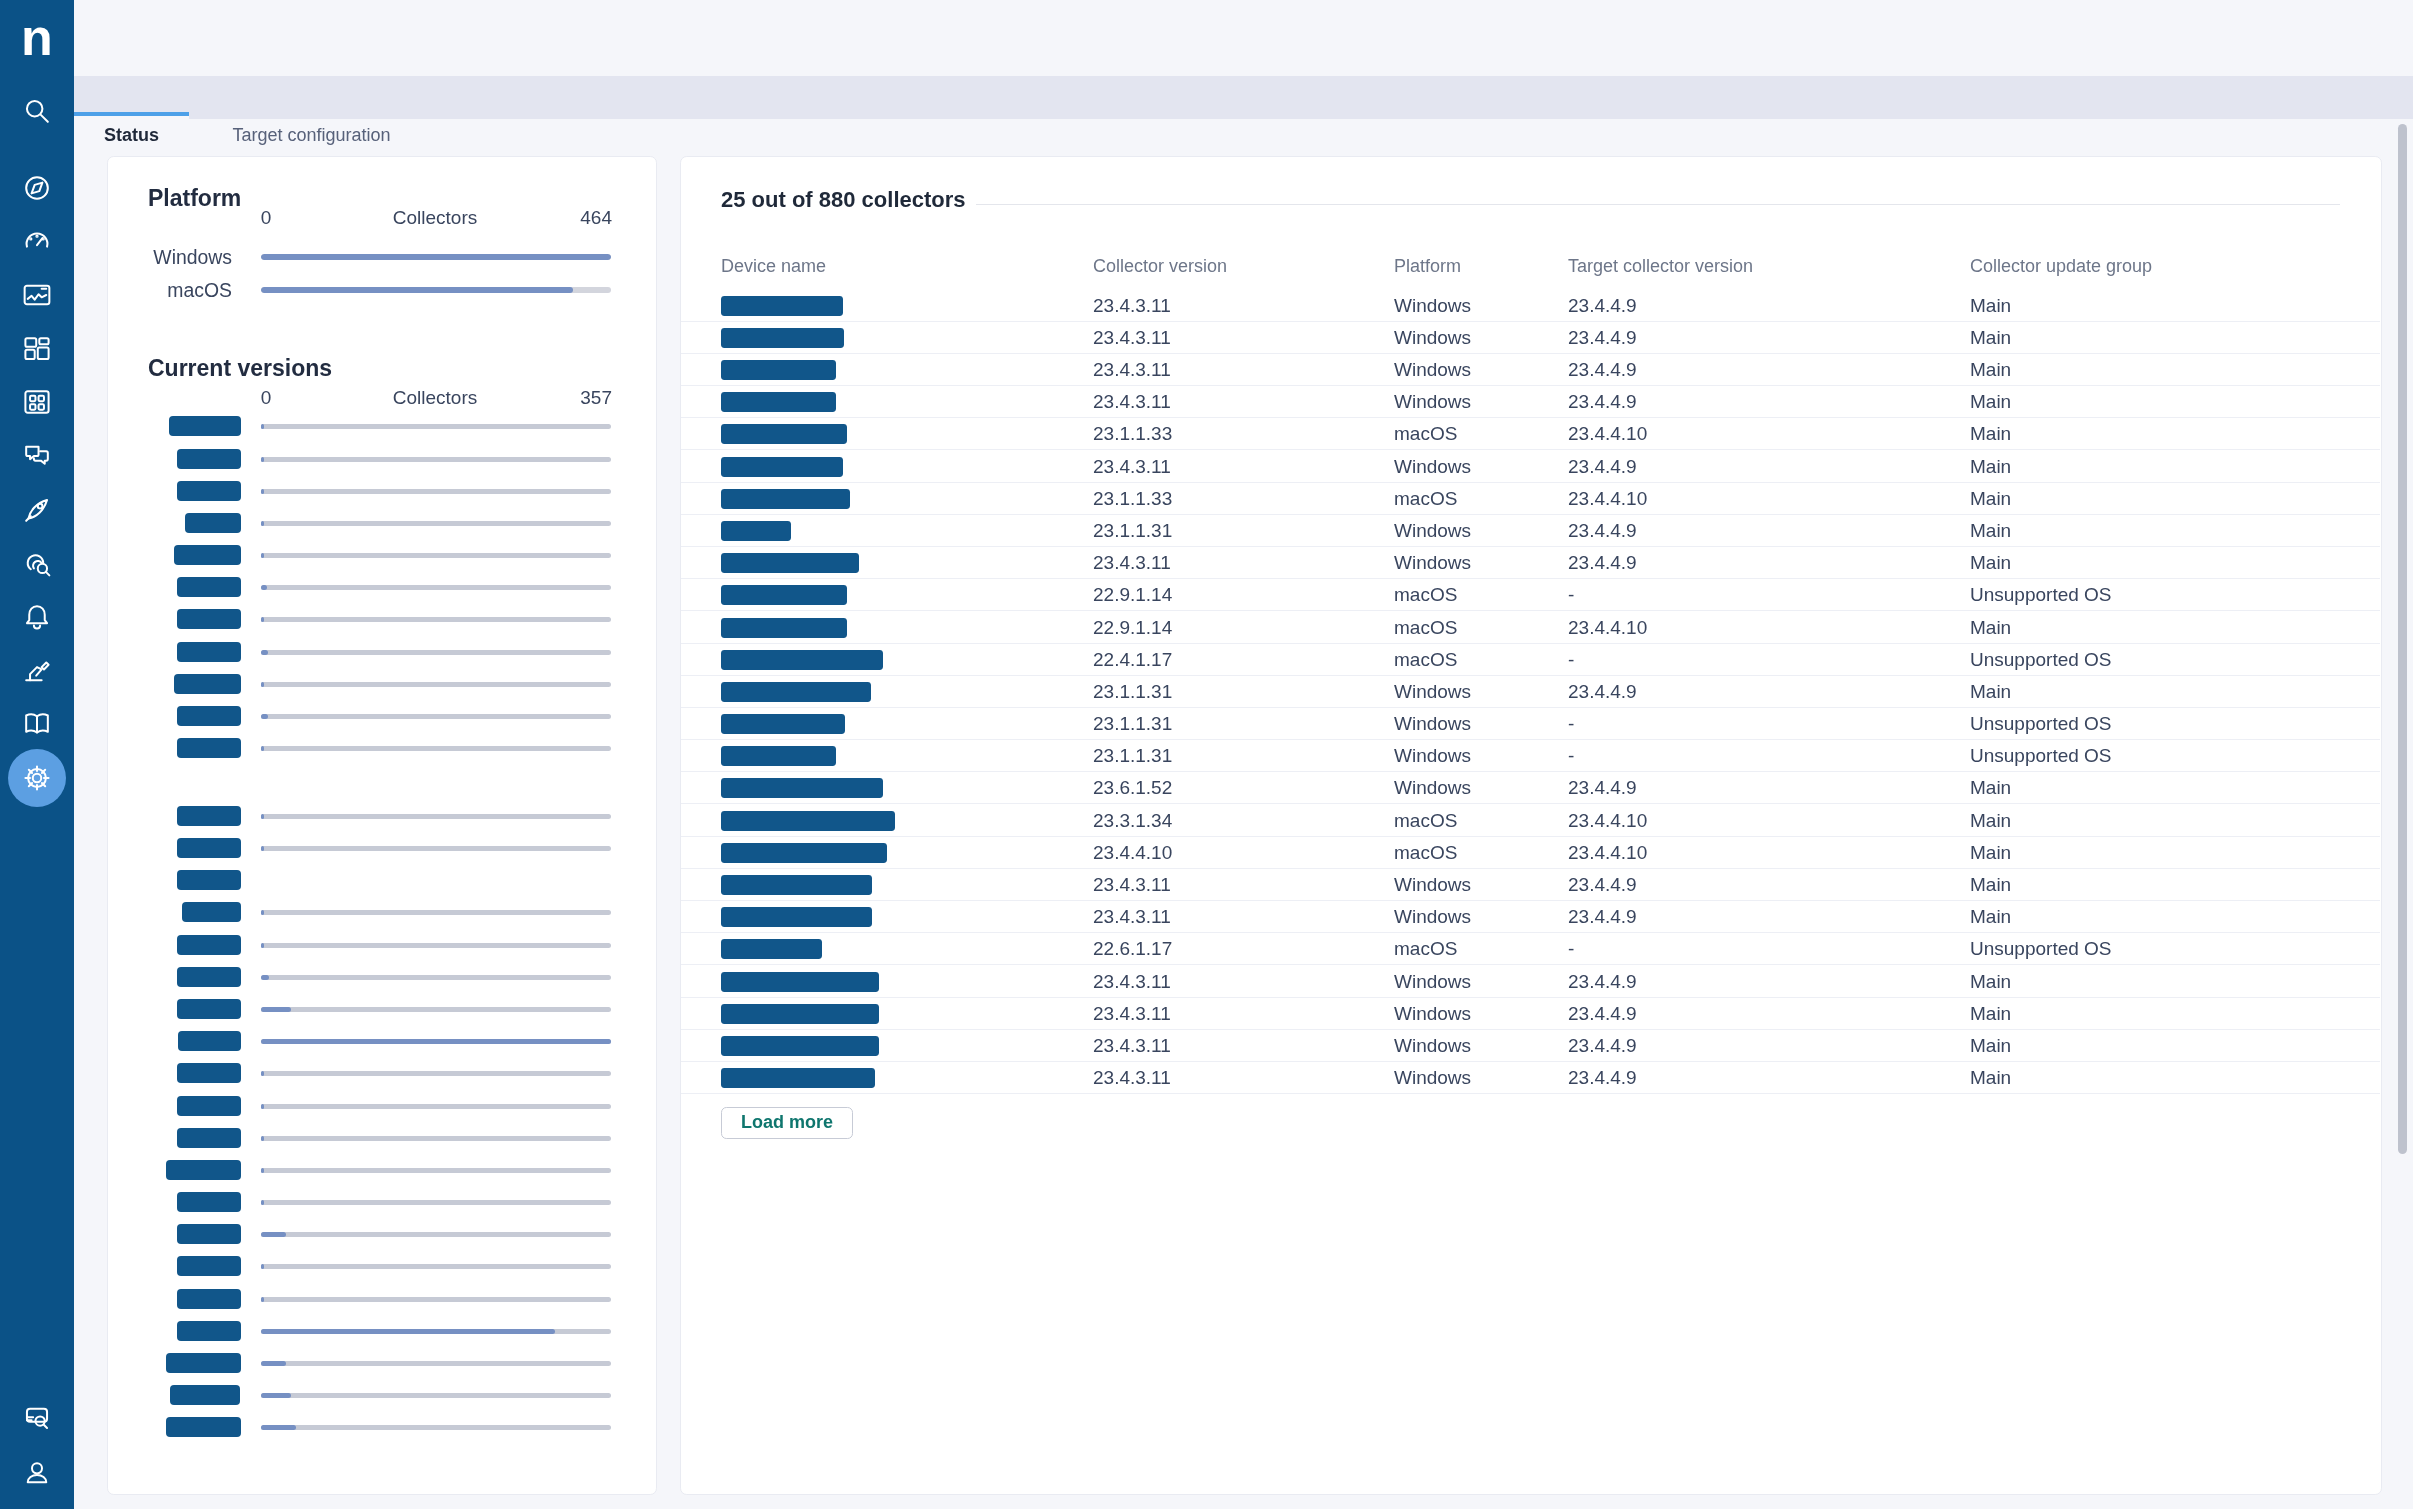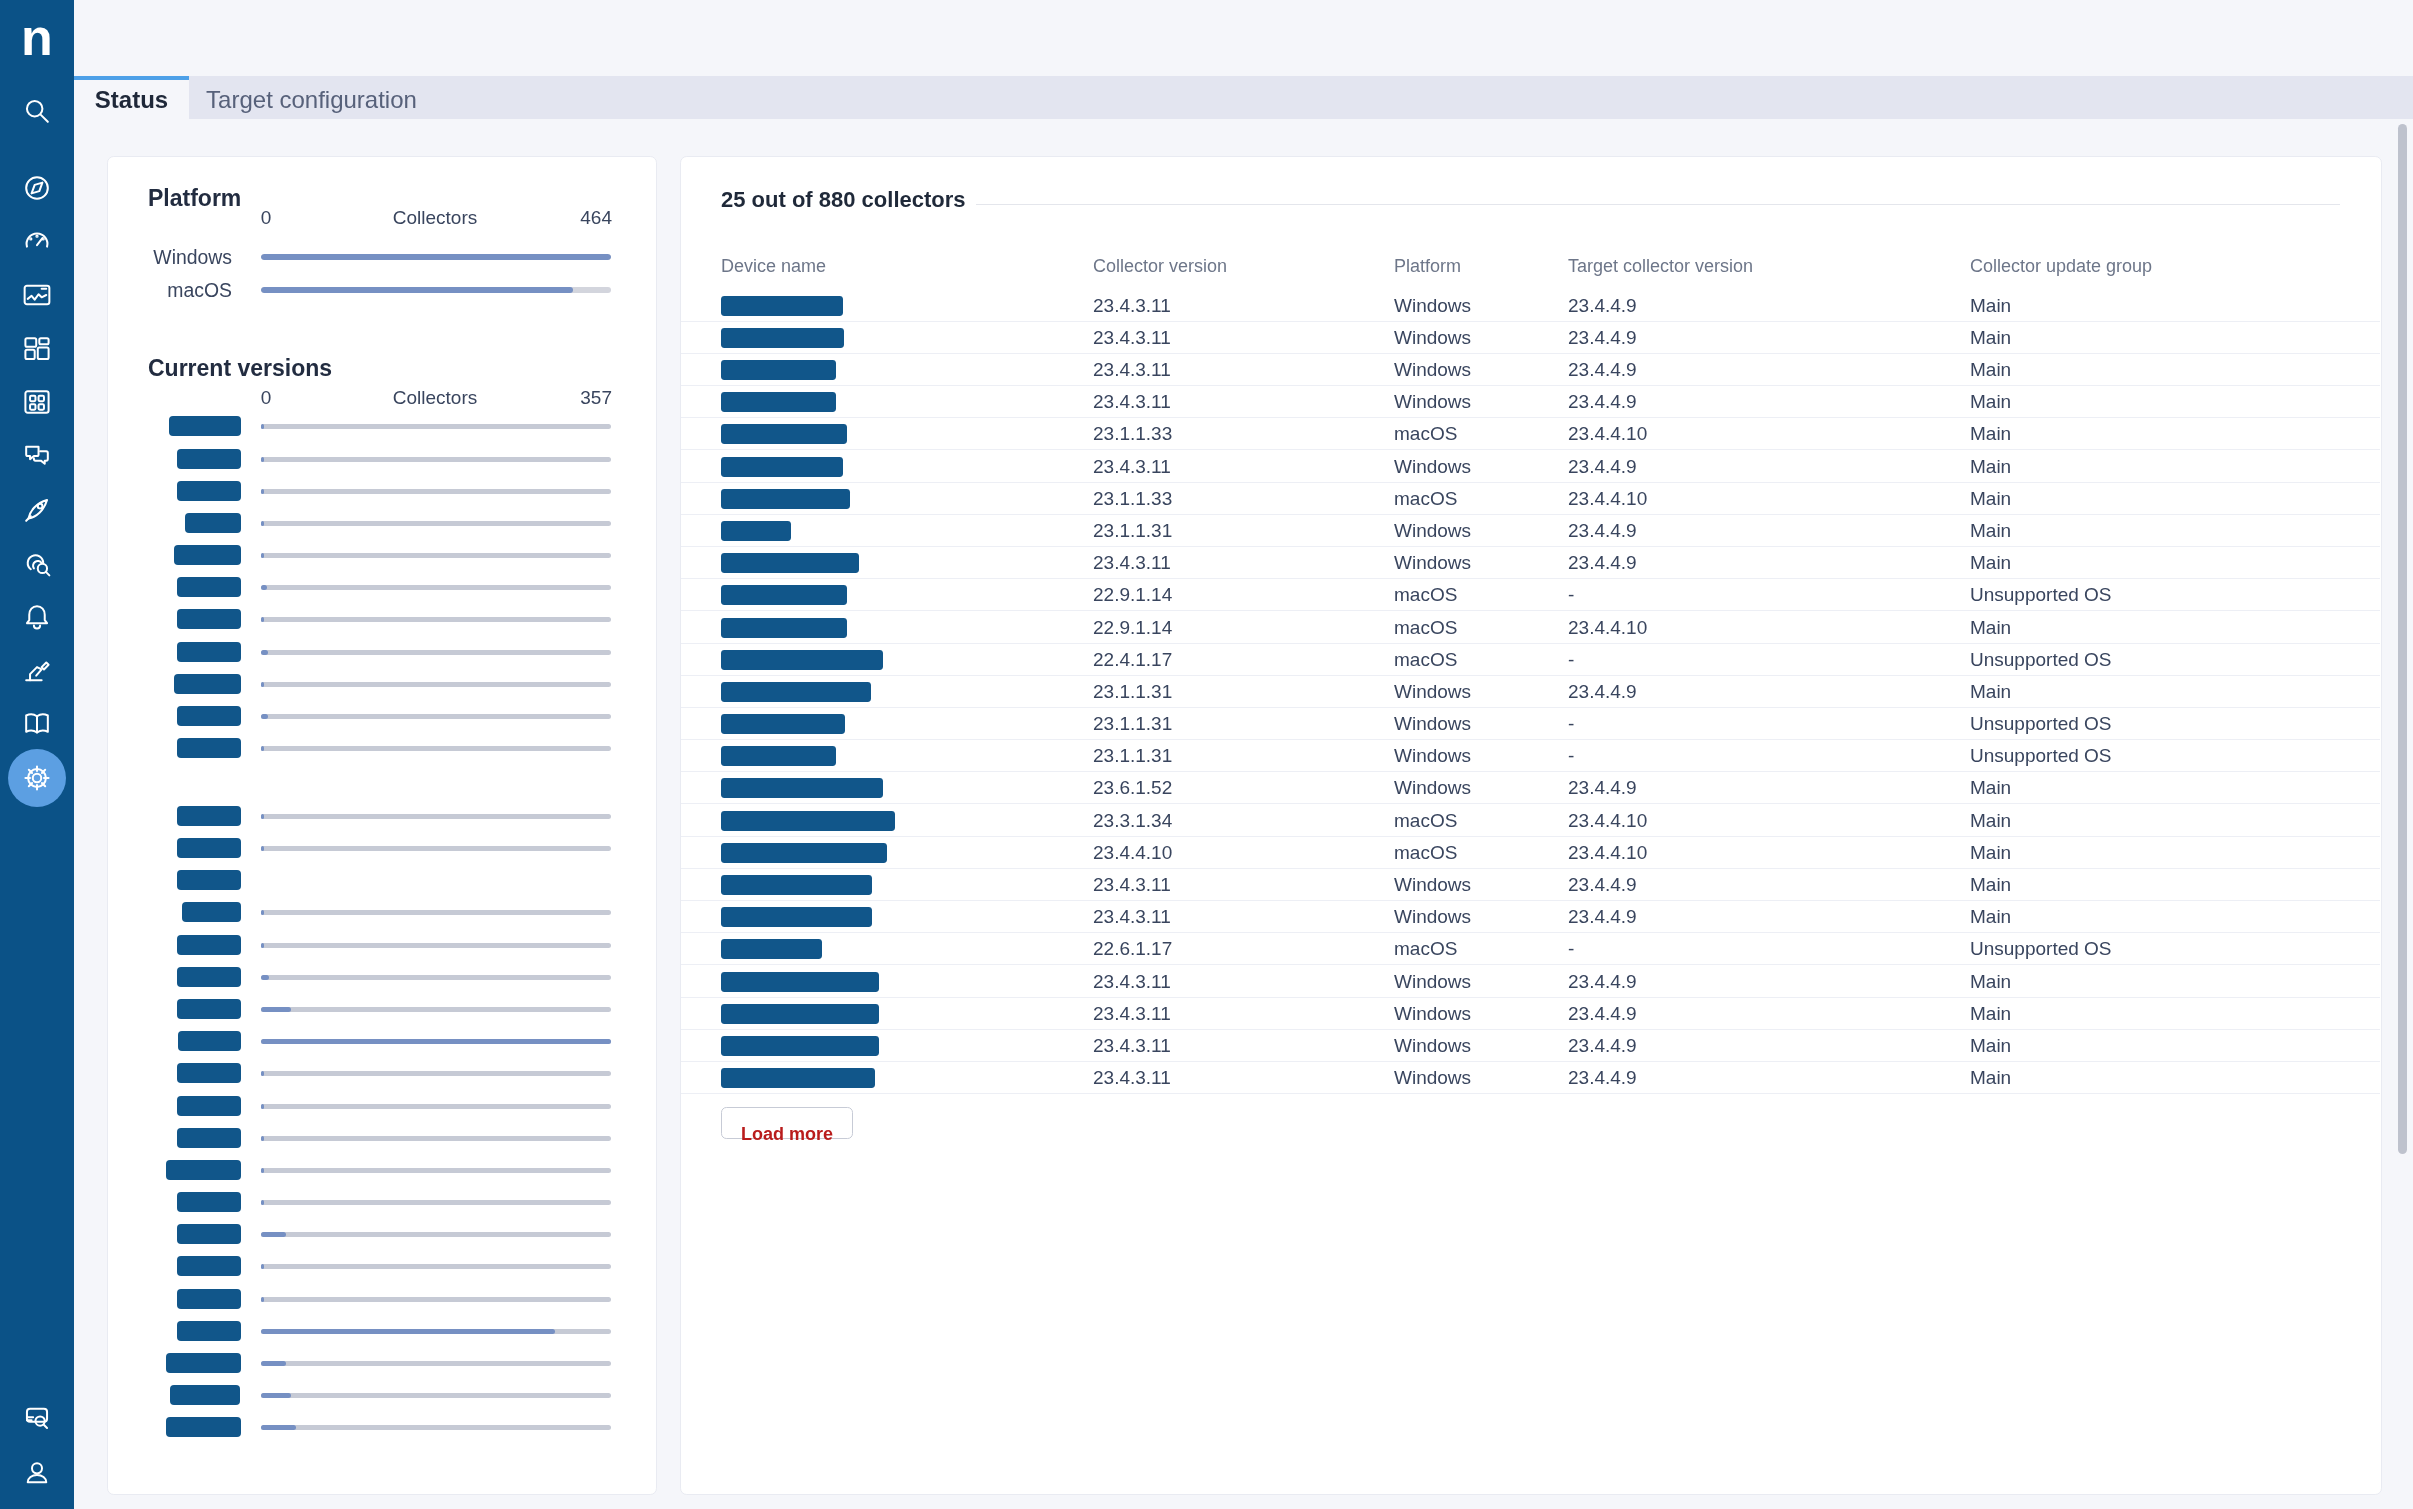--- a/index.html
+++ b/index.html
@@ -17,21 +17,21 @@
               background:#5C9FE2; left:8px; top:-2px; z-index:1; }
 
   
   .header { position:absolute; left:74px; top:0; width:2340px; height:76px; background:#FFFFFF; }
   .eyebrow { position:absolute; left:34px; top:14.7px; font-size:17px; font-weight:700;
              letter-spacing:1.3px; color:#2E3950; }
   .page-title { position:absolute; left:33px; top:34px; font-size:26px; font-weight:700; color:#1B2435; }
   .tabbar { position:absolute; left:74px; top:76px; width:2340px; height:43px;
             background:#E3E5F0; display:flex; }
   .tab { height:43px; display:flex; align-items:center; justify-content:center;
-         font-size:24px; color:#57617A; border-top:4px solid transparent; cursor:pointer; }
+         font-size:18px; color:#57617A; border-top:4px solid transparent; cursor:pointer;margin-top:36px; }
   .tab-status { width:115px; }
   .tab-update { width:245px; }
   .tab.active { background:#F5F6FA; border-top:4px solid #4DA0E8; font-weight:700; color:#1F2839; }
 
   
   .card { position:absolute; background:#FFFFFF; border:1.3px solid #E9EBF2; border-radius:6.7px; }
   #chart-card { left:107px; top:156px; width:550px; height:1339px; }
   #table-card { left:680px; top:156px; width:1702px; height:1339px; }
 
   
@@ -52,23 +52,23 @@
               border-radius:2.7px; background:#C6CAD5; }
   .cv-fill { height:4.7px; border-radius:2.7px; background:#7690C3; }
 
   
   .tbl-heading { position:absolute; left:40px; top:29.5px; font-size:22px; font-weight:700; color:#1F2939; }
   .tbl-divider { position:absolute; left:295px; top:47px; width:1364px; height:1.3px; background:#E4E6EC; }
   .col-header { position:absolute; top:99px; font-size:18px; color:#6D7689; }
   .t-row { position:absolute; left:0; width:1699px; height:32px; border-bottom:1.3px solid #EDEFF5; cursor:pointer; }
   .t-bar { position:absolute; left:40px; top:6px; height:20px; border-radius:3.4px; background:#11568A; }
   .t-cell { position:absolute; top:0; line-height:31px; font-size:19px; color:#39455E; }
-  .load-more { position:absolute; left:40px; top:950px; height:32px; padding:12px 19px;
+  .load-more { position:absolute; left:40px; top:950px; height:32px; padding:0 19px;
                background:#FFFFFF; border:1.3px solid #C7CBD6; border-radius:5.4px;
-               font-size:18px; font-weight:700; color:#b91c1c; line-height:29.5px; cursor:pointer;
+               font-size:18px; font-weight:700; color:#0f766e; line-height:29.5px; cursor:pointer;
                font-family:"Liberation Sans", sans-serif; }
 
   .scroll-thumb { position:absolute; left:2398px; top:124px; width:9.4px; height:1030px;
                   border-radius:4.7px; background:#BEC2CD; cursor:pointer; }
 </style>
 </head>
 <body>
 
 <div id="screen">
 

